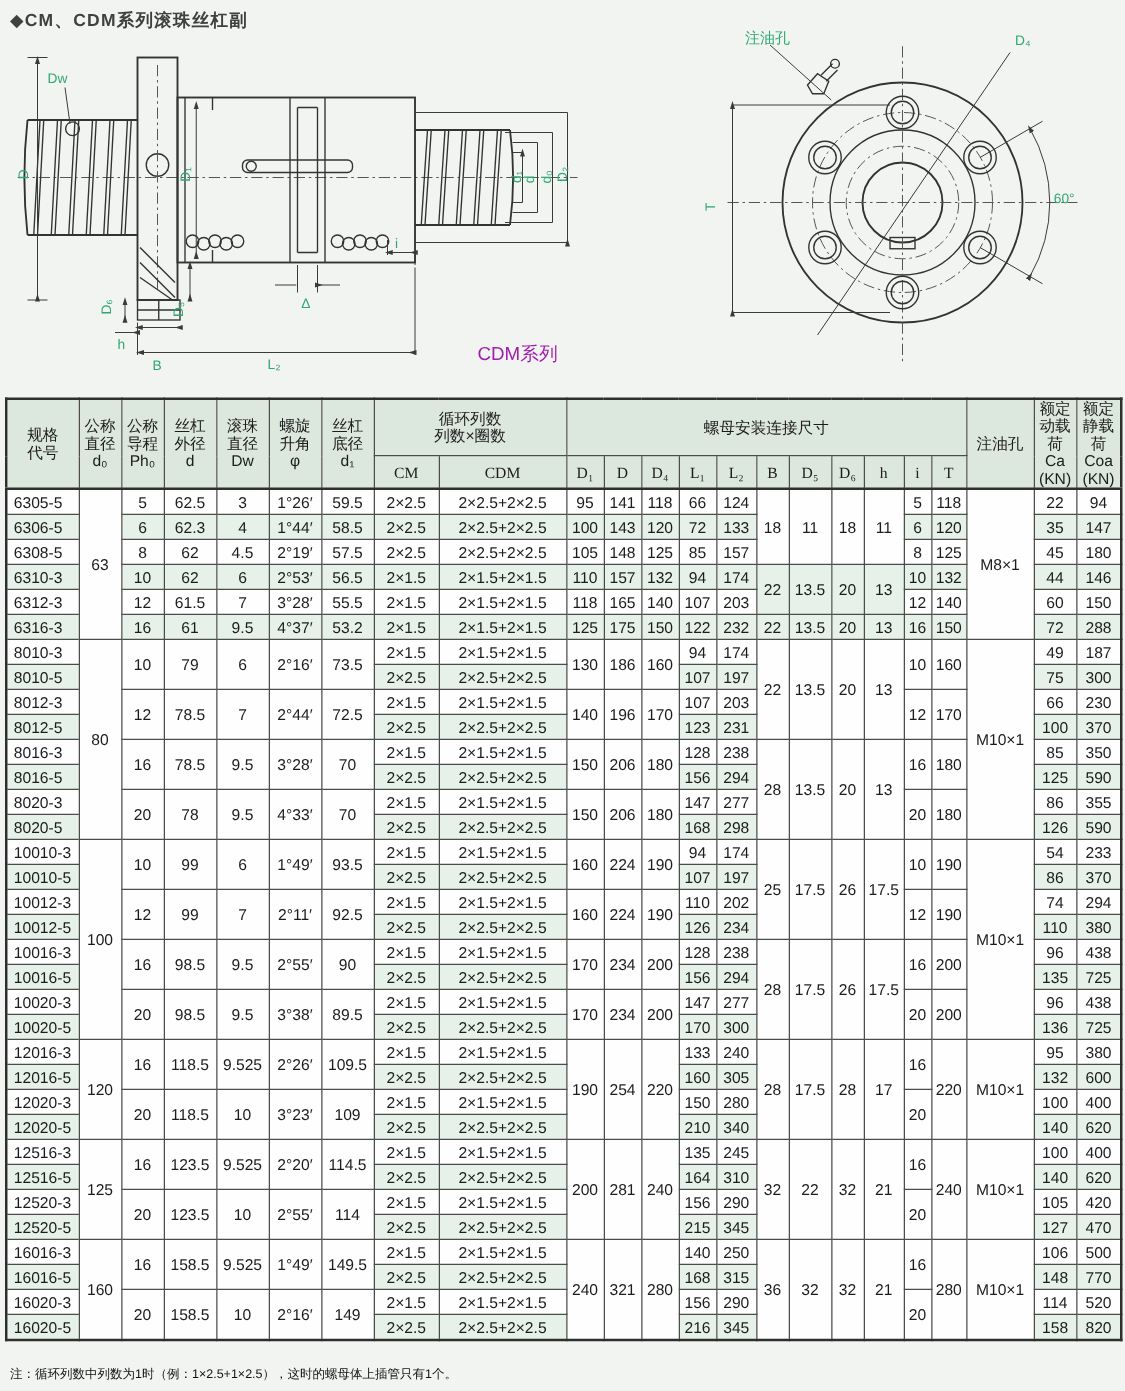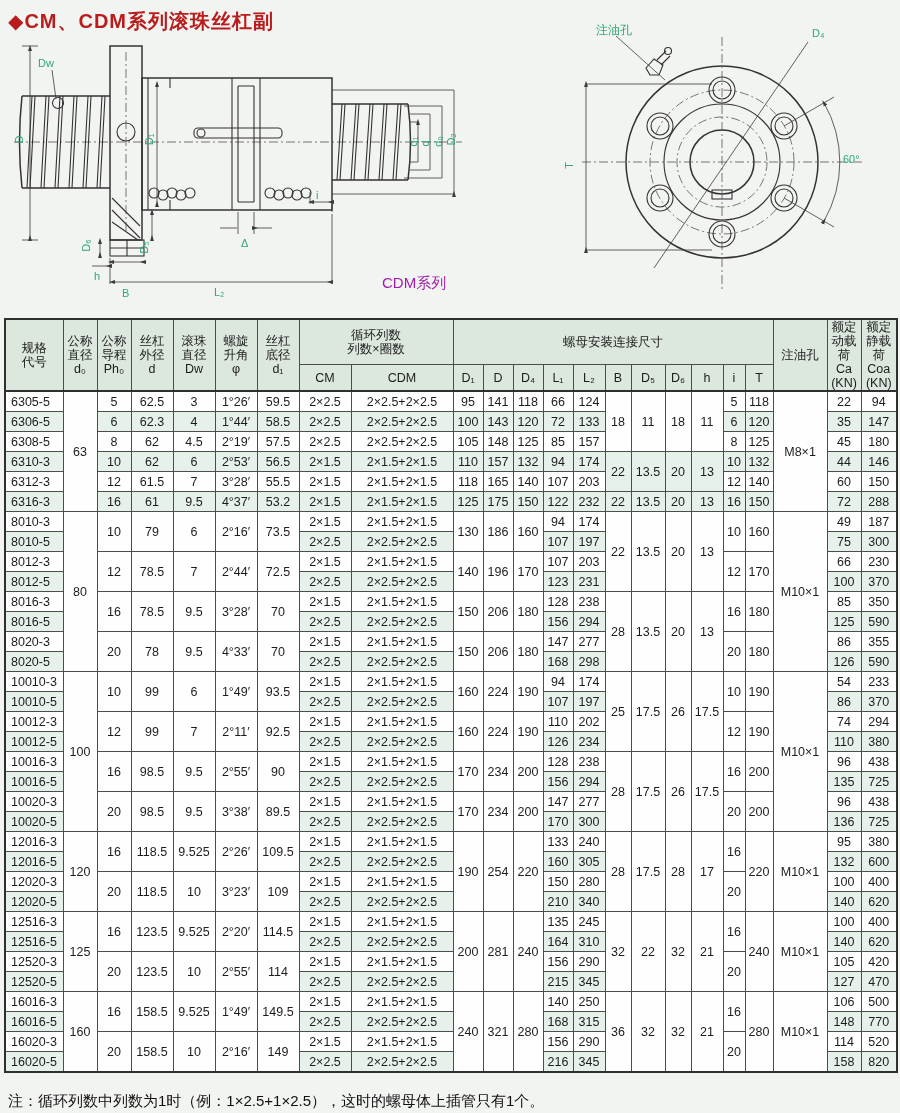--- a/index.html
+++ b/index.html
@@ -1,35 +1,35 @@
 <!DOCTYPE html>
 <html><head>
 <meta charset="utf-8">
 <style>
   html,body{margin:0;padding:0;}
   body{width:900px;height:1113px;background:#f2f4f1;font-family:"Liberation Sans","DejaVu Sans",sans-serif;color:#1c1c1c;position:relative;overflow:hidden;}
   .page{position:absolute;inset:0;}
-  .title{position:absolute;left:8px;top:8px;font-size:20px;font-weight:bold;color:#b91c1c;letter-spacing:1px;}
+  .title{position:absolute;left:8px;top:8px;font-size:14px;font-weight:bold;color:#404040;letter-spacing:1px;}
   .drawing{position:absolute;}
   #left-drawing{left:14px;top:42px;width:450px;height:262px;}
   #right-drawing{left:562px;top:12px;width:332px;height:292px;}
   .caption{position:absolute;left:382px;top:274px;font-size:15px;color:#a21caf;}
   svg{position:absolute;left:0;top:0;}
   .glabel{position:absolute;color:#2fa874;font-size:11px;line-height:1;white-space:nowrap;}
   .vlabel{transform:rotate(-90deg);transform-origin:center center;}
   table{position:absolute;left:4px;top:318px;width:892px;border-collapse:collapse;table-layout:fixed;border:2px solid #2f2f2f;background:#fdfefd;}
   th,td{border:1px solid #4c4c4c;font-size:12.5px;text-align:center;padding:0 1px;line-height:1.12;overflow:hidden;}
   thead th{background:#dce7dd;font-weight:normal;white-space:pre-line;vertical-align:middle;}
   thead tr:first-child{height:38px;}
-  thead tr:last-child{height:22px;}
+  thead tr:last-child{height:22px;font-family:Liberation Serif, serif;}
   thead{border-bottom:2px solid #2f2f2f;}
   tbody td{height:19px;}
   tbody tr:nth-child(even){background:#e6f2e9;}
   td.spec{text-align:left;padding-left:5px;}
-  .note{position:absolute;left:8px;top:1092px;font-size:15px;color:#111;}
+  .note{position:absolute;left:8px;top:1092px;font-size:10px;color:#111;}
   .dim{stroke:#3a3a3a;stroke-width:0.8;fill:none;}
   .art{stroke:#333;stroke-width:1.1;fill:none;}
   .art2{stroke:#333;stroke-width:1.5;fill:none;}
   .dash{stroke:#555;stroke-width:0.8;fill:none;stroke-dasharray:9 3 2 3;}
 </style>
 </head>
 <body>
 
 <div class="page">
 

